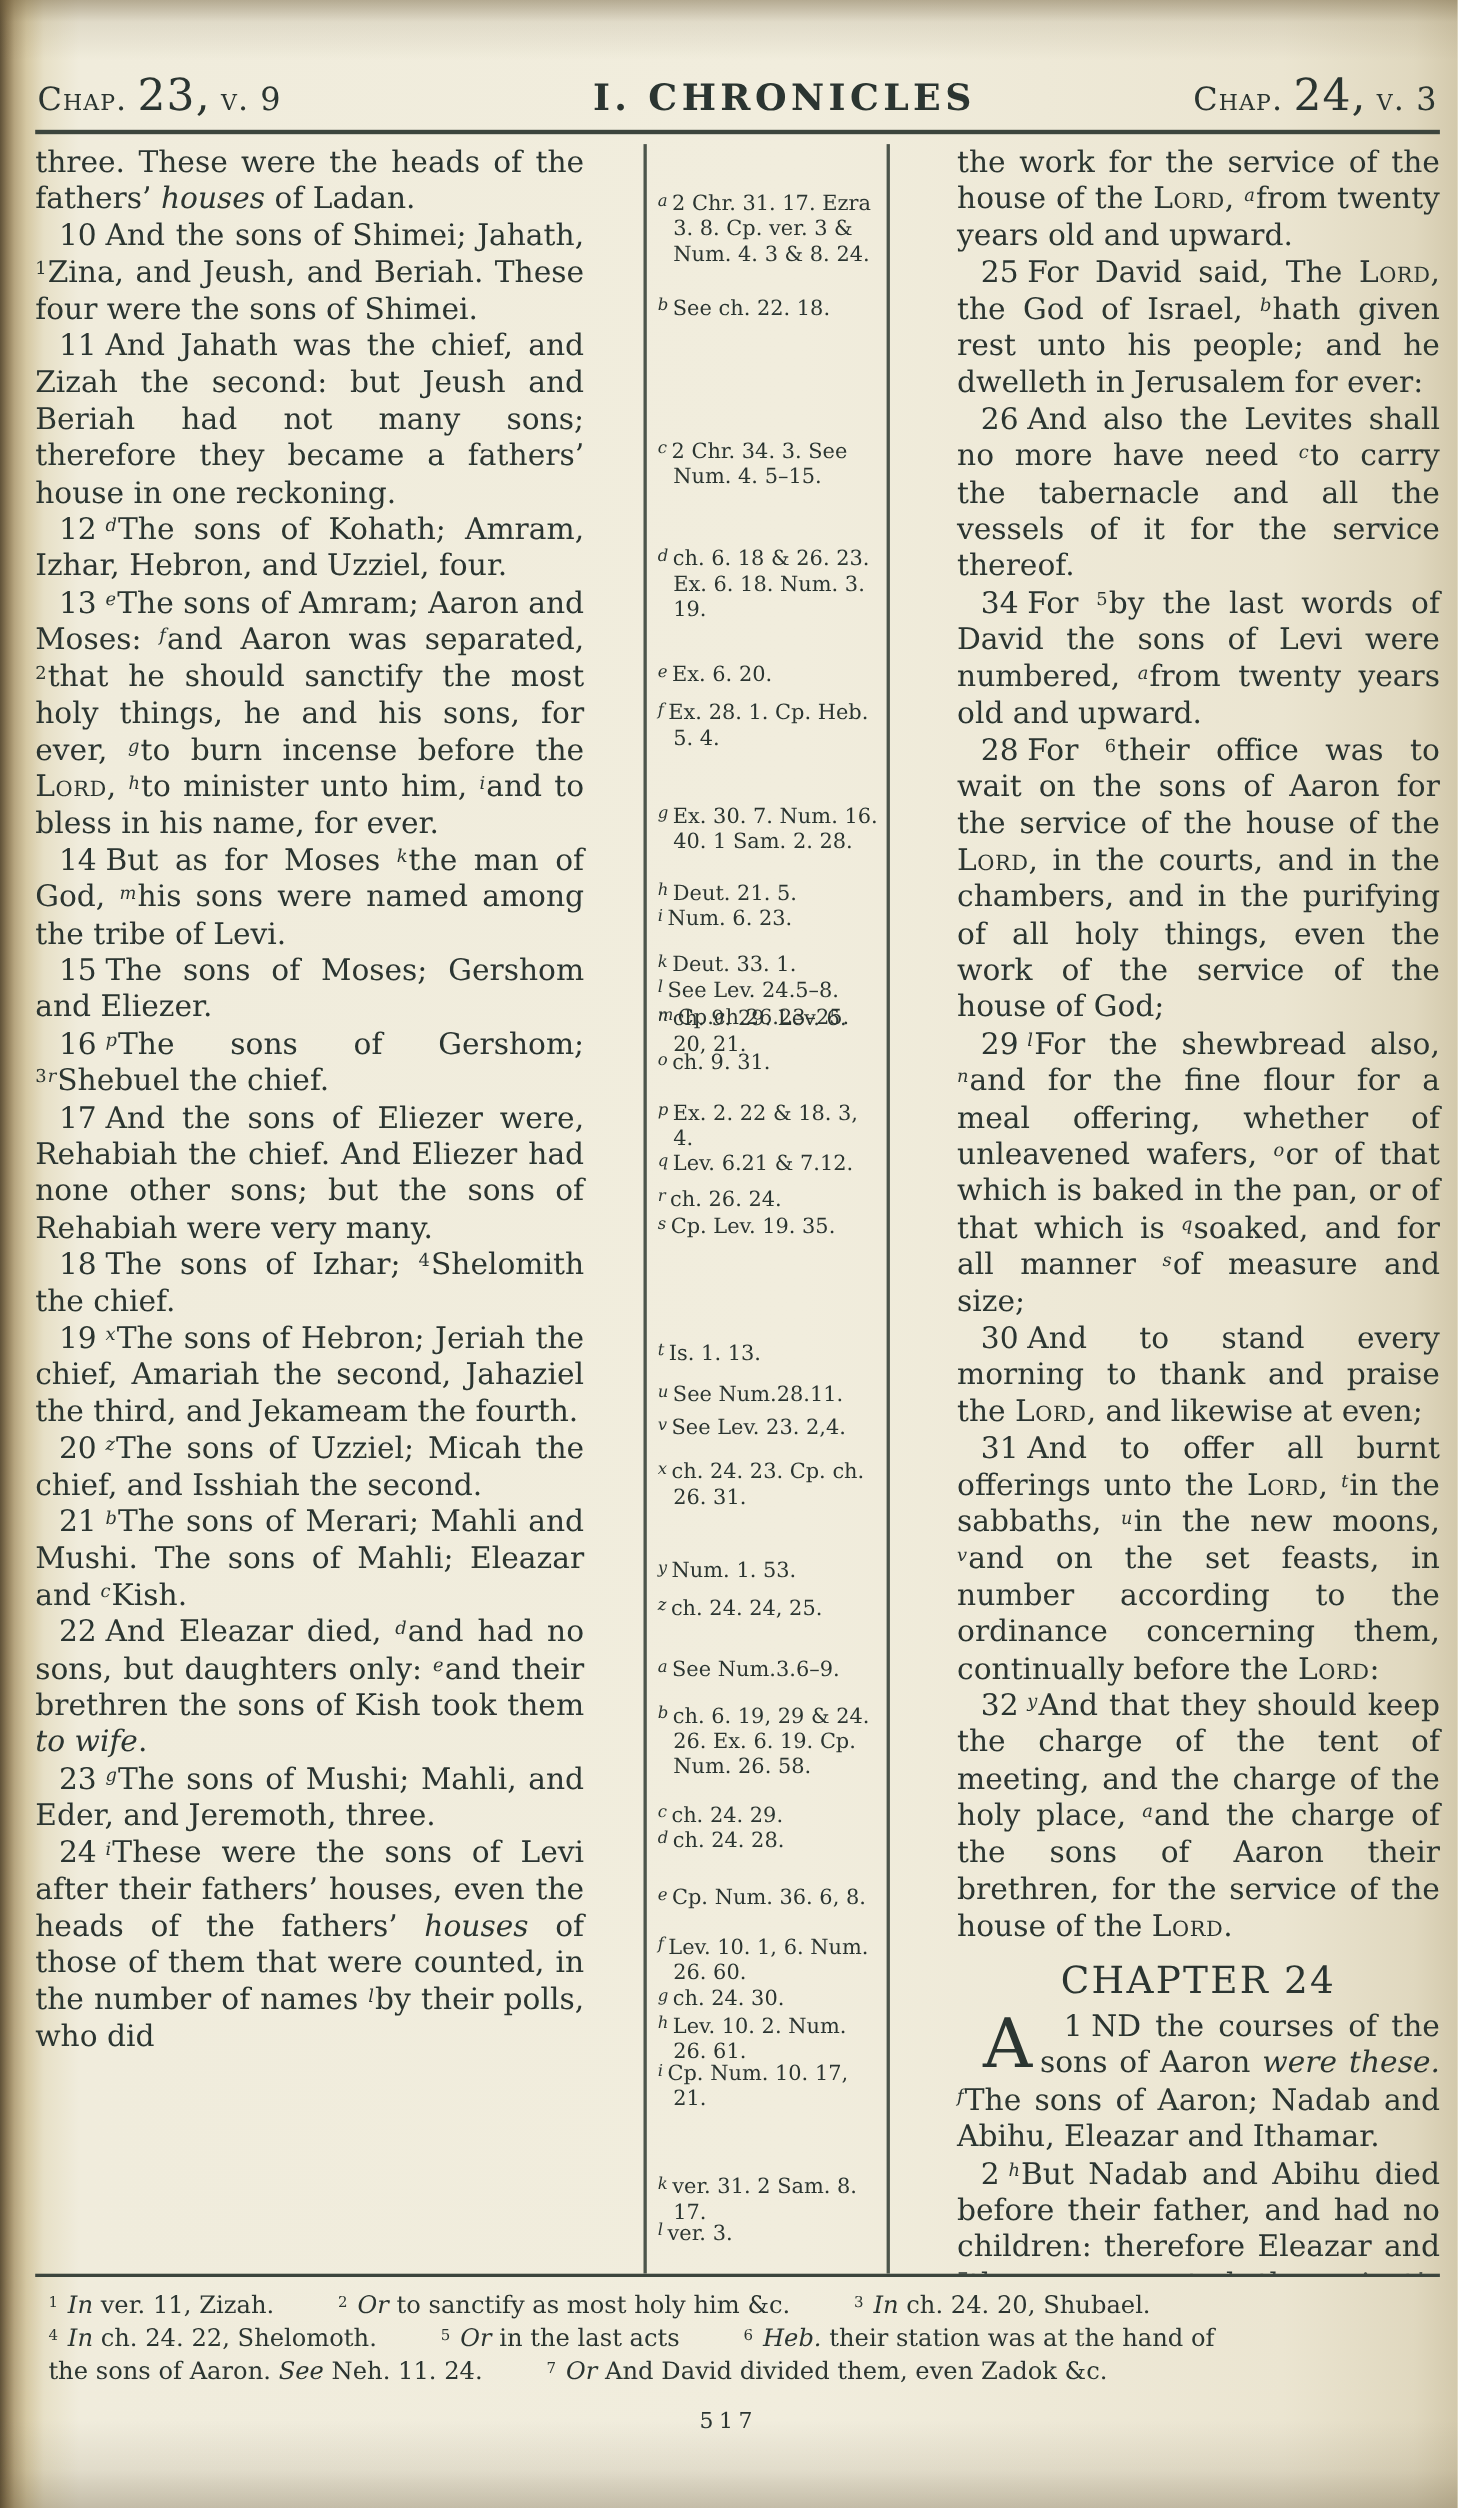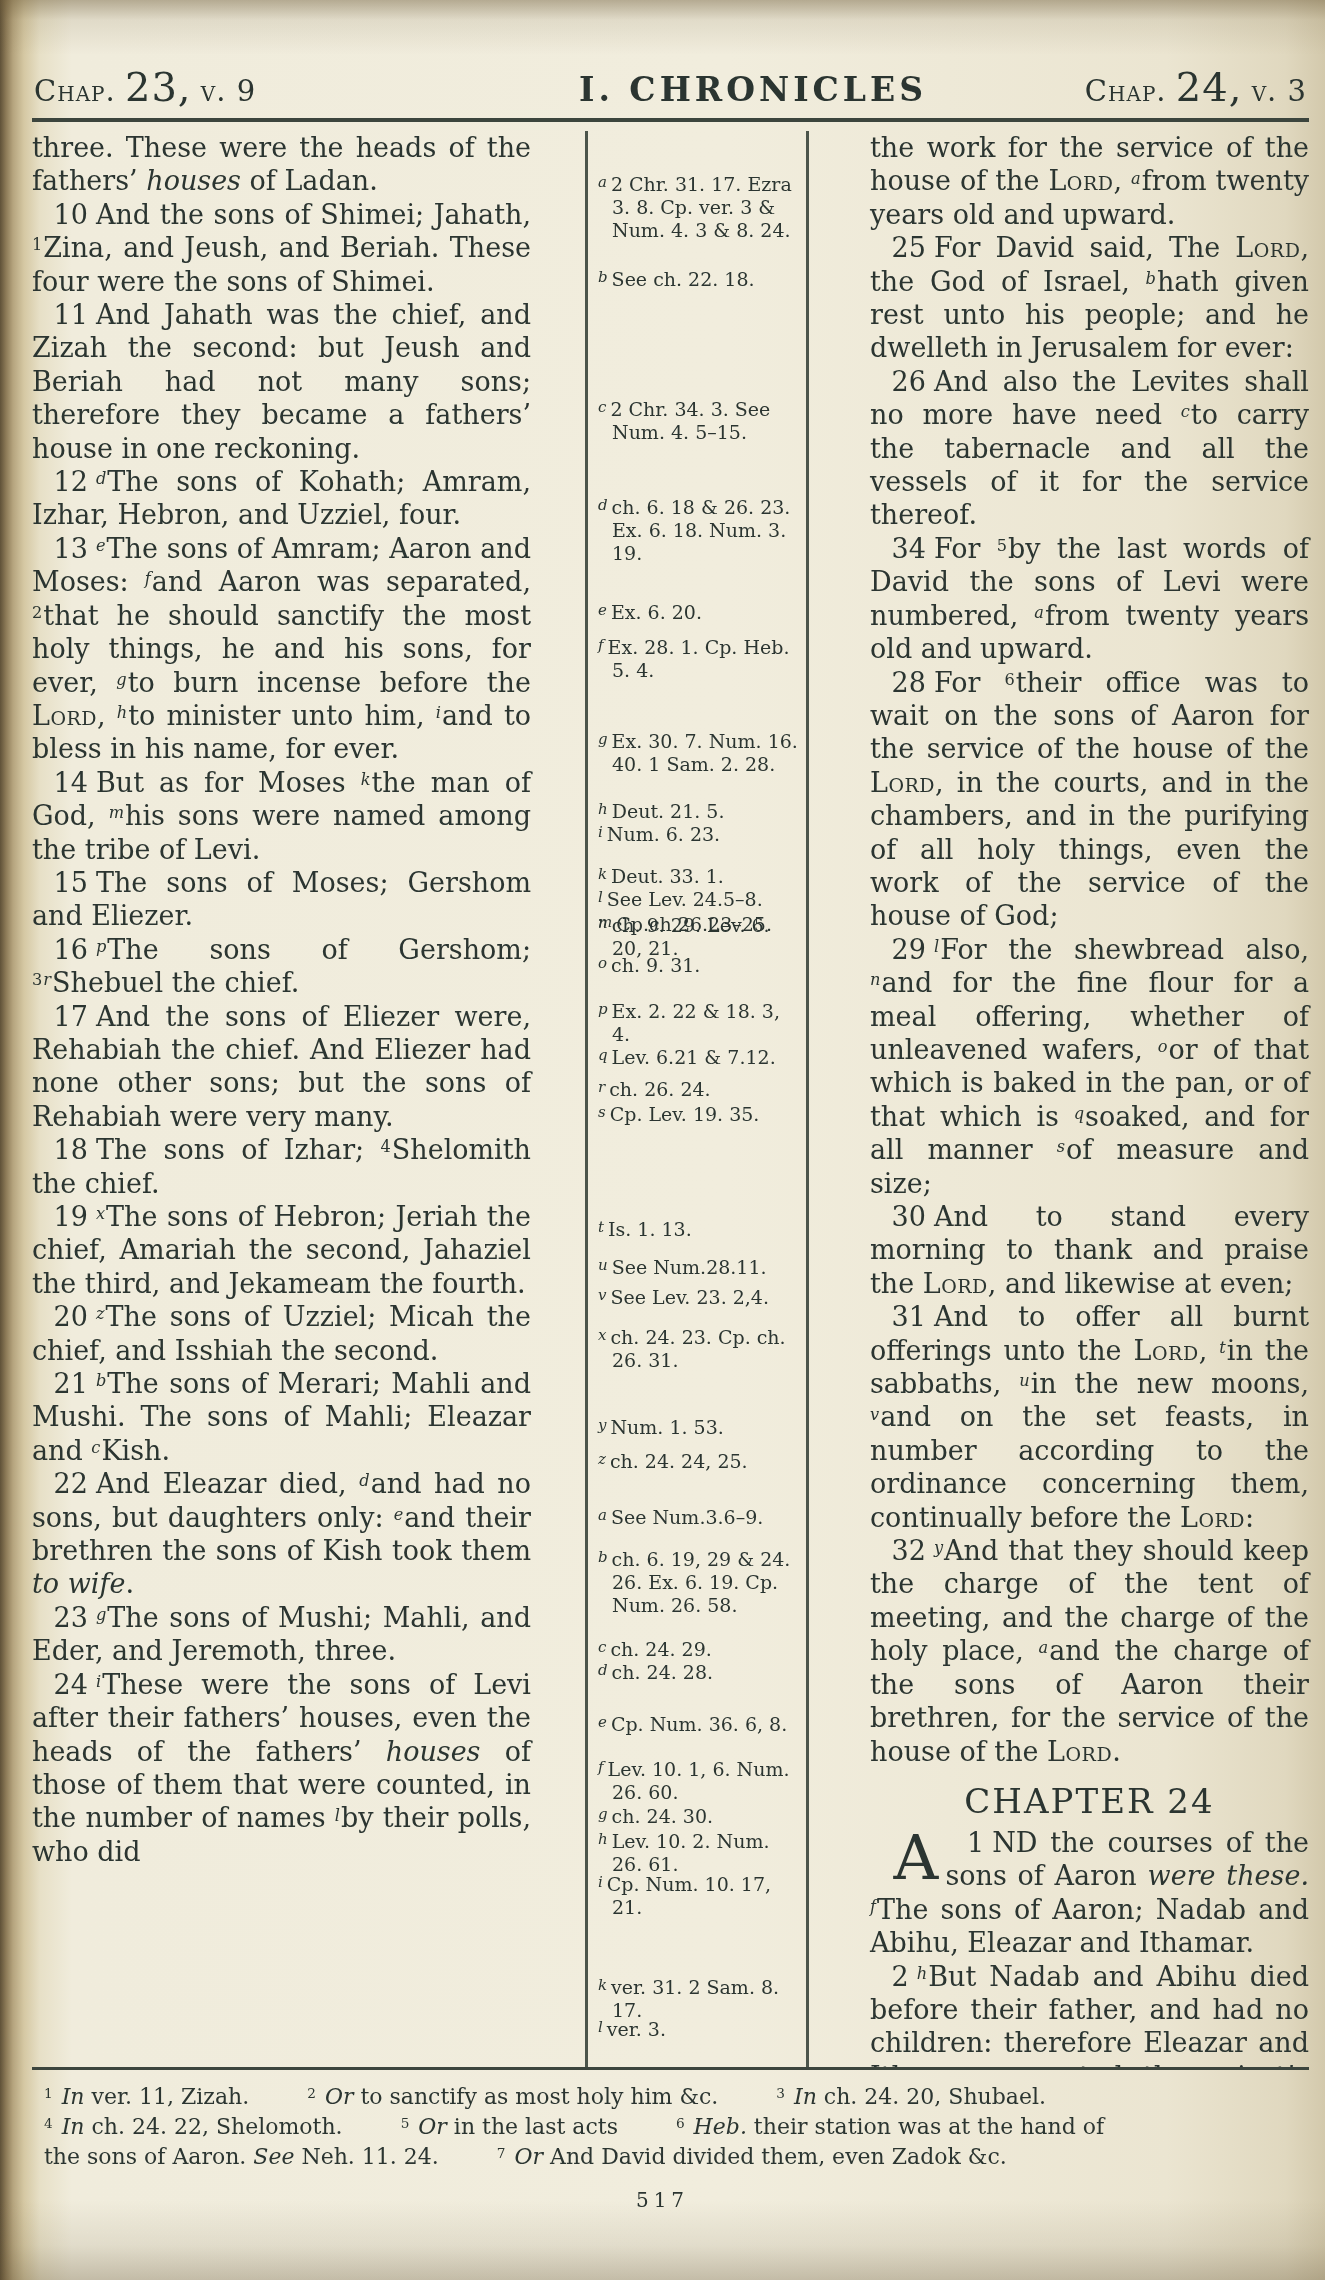--- a/index.html
+++ b/index.html
@@ -13,21 +13,21 @@
       linear-gradient(0deg, rgba(92,76,45,.30) 0px, rgba(92,76,45,.10) 35px, rgba(0,0,0,0) 80px),
       linear-gradient(90deg, #5f5138 0px, #8c7a57 6px, #b5a47e 13px, #d5c8a3 24px, #e7e0c7 40px, #f0ecdc 72px, #f1eddd 55%, #ebe5d1 88%, #e0d8bf 97%, #d3c9ac 100%);
   }
   .sheet{position:absolute;inset:0;}
   
   .header{
     display:flex;align-items:baseline;
     padding:64px 18px 0 34px;font-size:29px;
   }
   .h-left{width:505px;white-space:nowrap;}
-  .h-center{flex:1;text-align:center;font-weight:bold;font-size:33px;letter-spacing:4px;}
+  .h-center{flex:1;text-align:left;font-weight:bold;font-size:33px;letter-spacing:4px;}
   .h-right{width:340px;text-align:right;white-space:nowrap;}
   .hc,.hv{font-variant:small-caps;letter-spacing:1px;}
   .hn{font-size:40px;letter-spacing:1px;}
   .header-rule{margin:8px 16px 0 32px;border:0;border-top:4px solid #3c453d;}
   
   .columns{display:flex;margin:9px 14px 0 32px;height:1936px;overflow:hidden;gap:48px;}
   .col-left{width:499px;padding-right:6px;}
   .col-margin{
     width:224px;box-sizing:border-box;position:relative;
     border-left:3px solid #4c554b;border-right:3px solid #4c554b;

